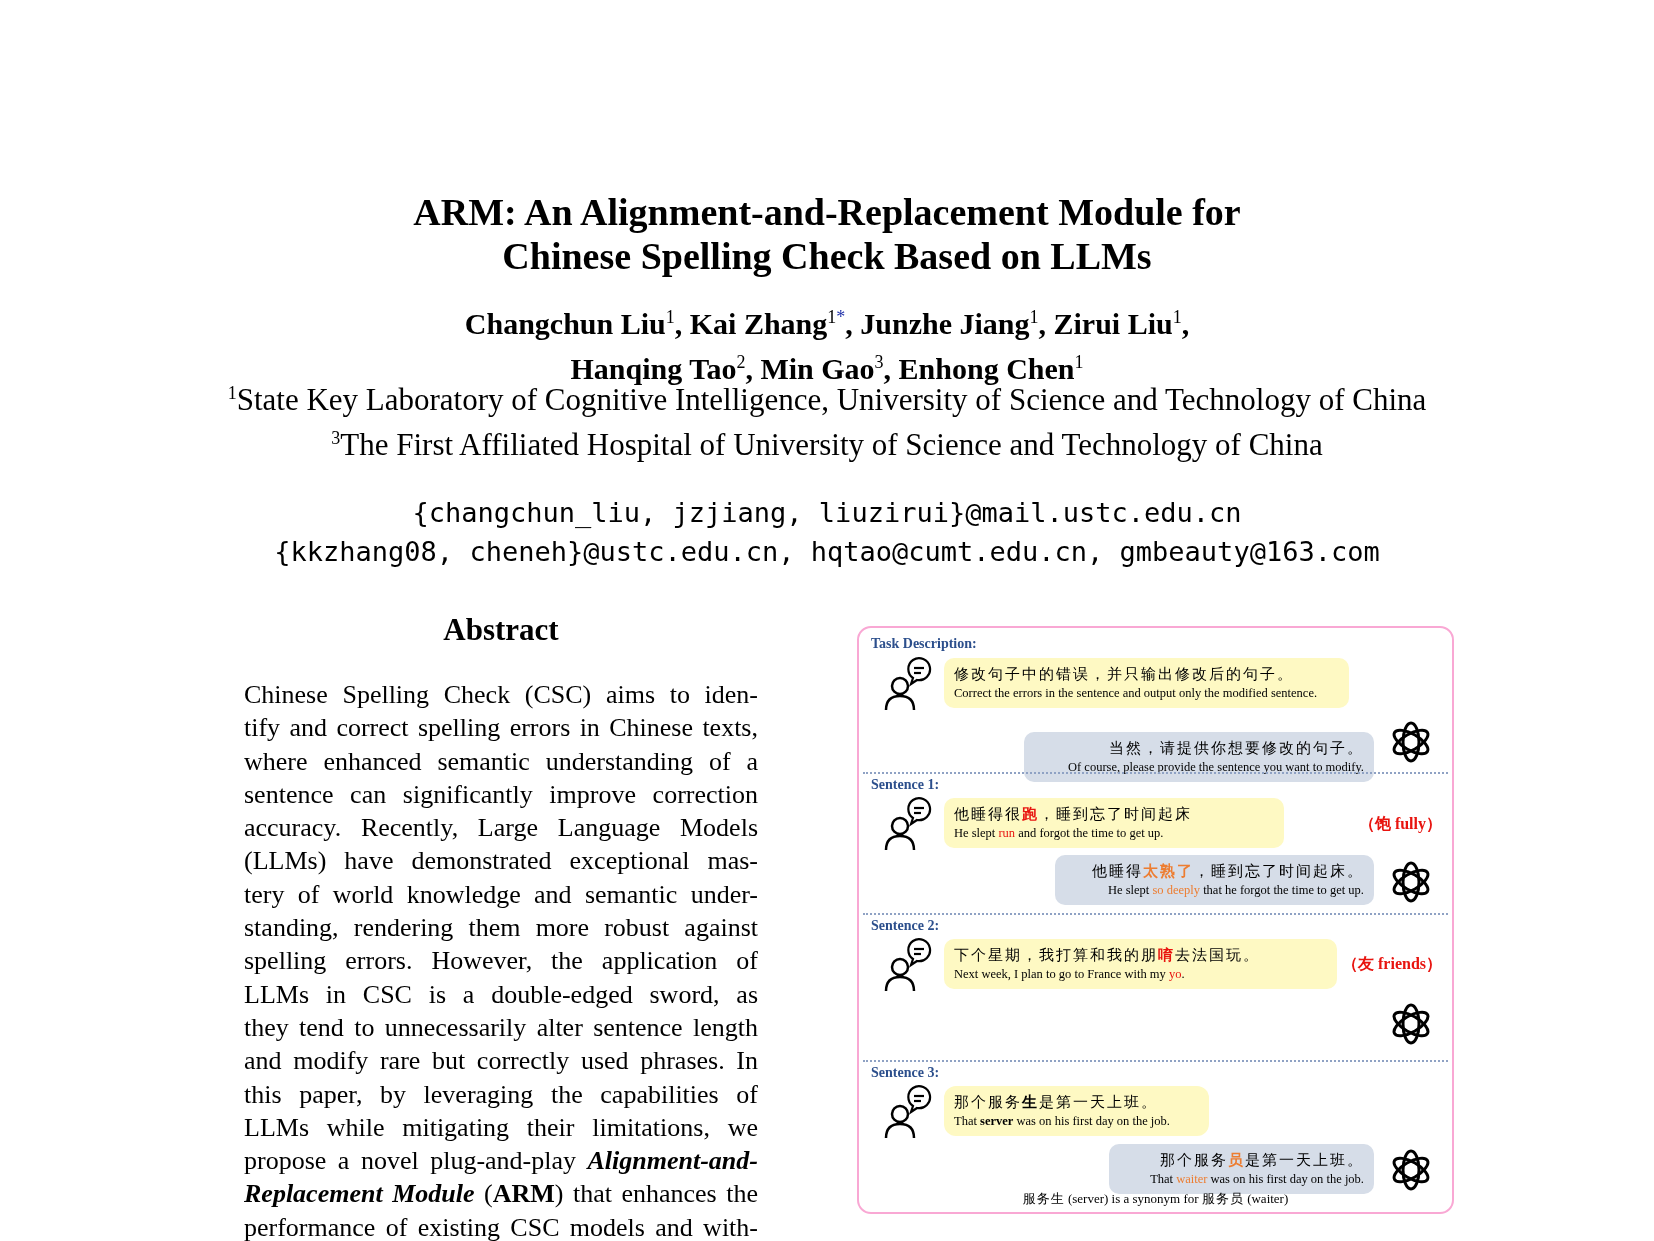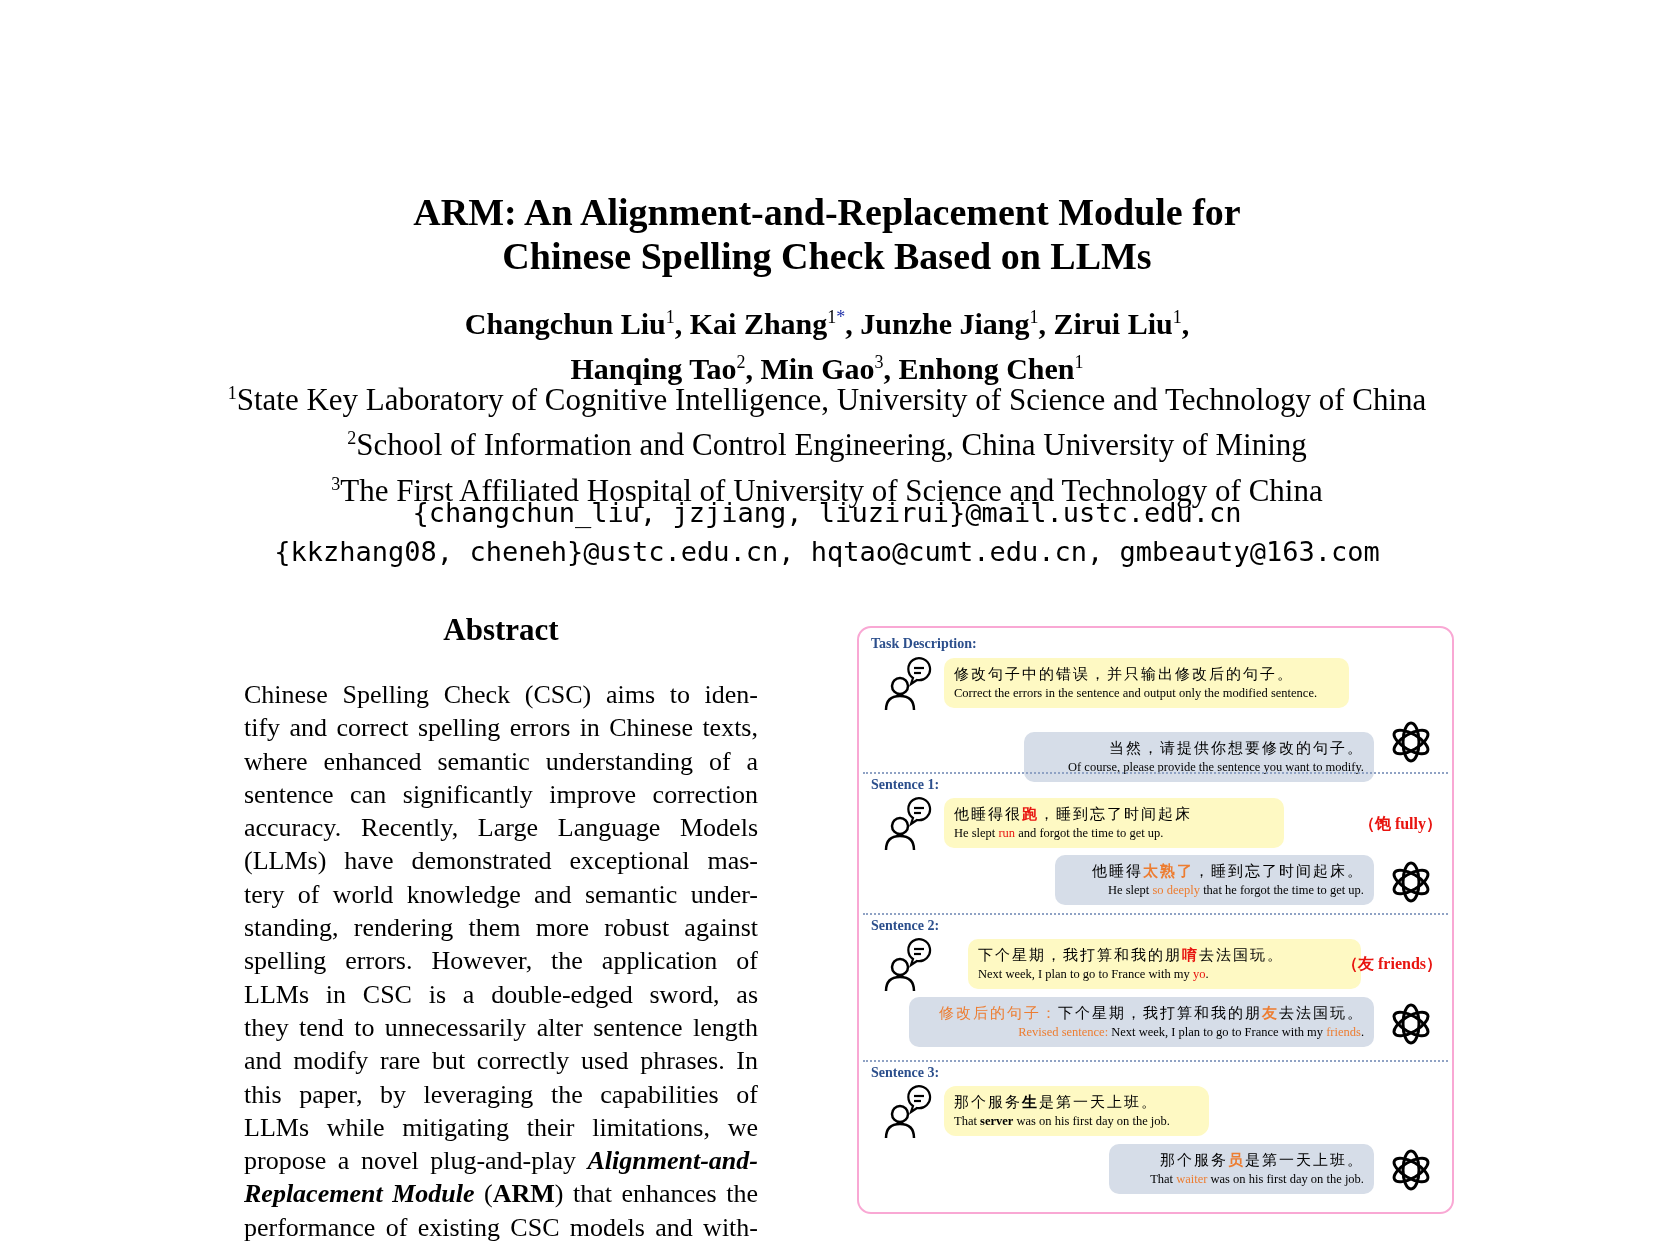--- a/index.html
+++ b/index.html
@@ -59,21 +59,20 @@
   </div>
   <div>
     <span>Hanqing Tao</span><sup>2</sup>,
     <span>Min Gao</span><sup>3</sup>,
     <span>Enhong Chen</span><sup>1</sup>
   </div>
 </div>
 
 <div class="affils">
   <div><sup>1</sup><span>State Key Laboratory of Cognitive Intelligence, University of Science and Technology of China</span></div>
-  <div><sup>2</sup><span>School of Information and Control Engineering, China University of Mining</span></div>
   <div><sup>3</sup><span>The First Affiliated Hospital of University of Science and Technology of China</span></div>
 </div>
 
 <div class="emails">
   <div>{changchun_liu, jzjiang, liuzirui}@mail.ustc.edu.cn</div>
   <div>{kkzhang08, cheneh}@ustc.edu.cn, hqtao@cumt.edu.cn, gmbeauty@163.com</div>
 </div>
 
 <div class="abs-head">Abstract</div>
 <div class="abs-body">
@@ -152,29 +151,25 @@
   <div class="divider" style="top:285px;"></div>
 
   <div class="sec-label" style="top:290px;">Sentence 2:</div>
   <svg class="icon-user" style="left:24px; top:309px;" viewBox="0 0 50 56">
     <circle cx="17" cy="30" r="8" fill="none" stroke="#000" stroke-width="2.5"></circle>
     <path d="M3 54 Q3 40 17 40 Q31 40 31 54" fill="none" stroke="#000" stroke-width="2.5"></path>
     <path d="M30 4 a11 11 0 1 1 4 20 l-6 4 l2 -6 a11 11 0 0 1 0 -18z" fill="none" stroke="#000" stroke-width="2.2"></path>
     <line x1="31" y1="12" x2="41" y2="12" stroke="#000" stroke-width="2.2"></line>
     <line x1="31" y1="17" x2="38" y2="17" stroke="#000" stroke-width="2.2"></line>
   </svg>
-  <div class="bubble user" style="left:85px; top:311px; width:393px; height:50px;margin-left:24px;">
+  <div class="bubble user" style="left:85px; top:311px; width:393px; height:50px;">
     <span class="zh"><span>下个星期，我打算和我的朋</span><span class="red">唷</span><span>去法国玩。</span></span>
     <span class="en"><span>Next week, I plan to go to France with my </span><span class="redt">yo</span><span>.</span></span>
   </div>
   <div class="hint" style="top:326px;">（友 friends）</div>
-  <div class="bubble bot" style="left:50px; top:369px; width:465px; height:50px;">
-    <span class="zh"><span class="orange">修改后的句子：</span><span>下个星期，我打算和我的朋</span><span class="orangeb">友</span><span>去法国玩。</span></span>
-    <span class="en"><span class="orange">Revised sentence: </span><span>Next week, I plan to go to France with my </span><span class="orange">friends</span><span>.</span></span>
-  </div>
   <svg class="icon-bot" style="left:528px; top:372px;" viewBox="0 0 48 48">
     <g fill="none" stroke="#000" stroke-width="3">
       <ellipse cx="24" cy="24" rx="8" ry="19"></ellipse>
       <ellipse cx="24" cy="24" rx="8" ry="19" transform="rotate(60 24 24)"></ellipse>
       <ellipse cx="24" cy="24" rx="8" ry="19" transform="rotate(120 24 24)"></ellipse>
     </g>
   </svg>
 
   <div class="divider" style="top:432px;"></div>
 
@@ -195,13 +190,16 @@
     <span class="en"><span>That </span><span class="orange">waiter</span><span> was on his first day on the job.</span></span>
   </div>
   <svg class="icon-bot" style="left:528px; top:518px;" viewBox="0 0 48 48">
     <g fill="none" stroke="#000" stroke-width="3">
       <ellipse cx="24" cy="24" rx="8" ry="19"></ellipse>
       <ellipse cx="24" cy="24" rx="8" ry="19" transform="rotate(60 24 24)"></ellipse>
       <ellipse cx="24" cy="24" rx="8" ry="19" transform="rotate(120 24 24)"></ellipse>
     </g>
   </svg>
 
+  <div class="footnote">
+    <span class="zh2">服务生</span><span> (server) is a synonym for </span><span class="zh2">服务员</span><span> (waiter)</span>
+  </div>
 </div>
 
 </body></html>

